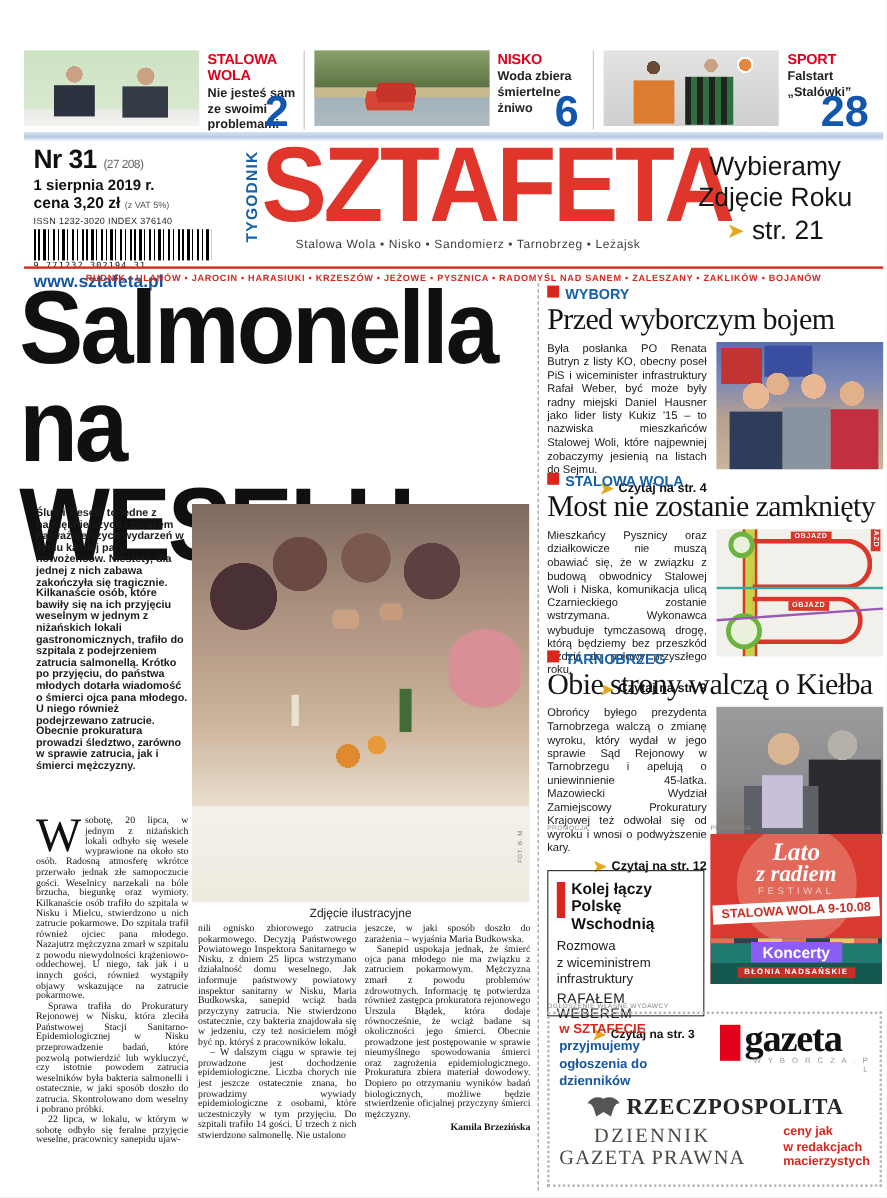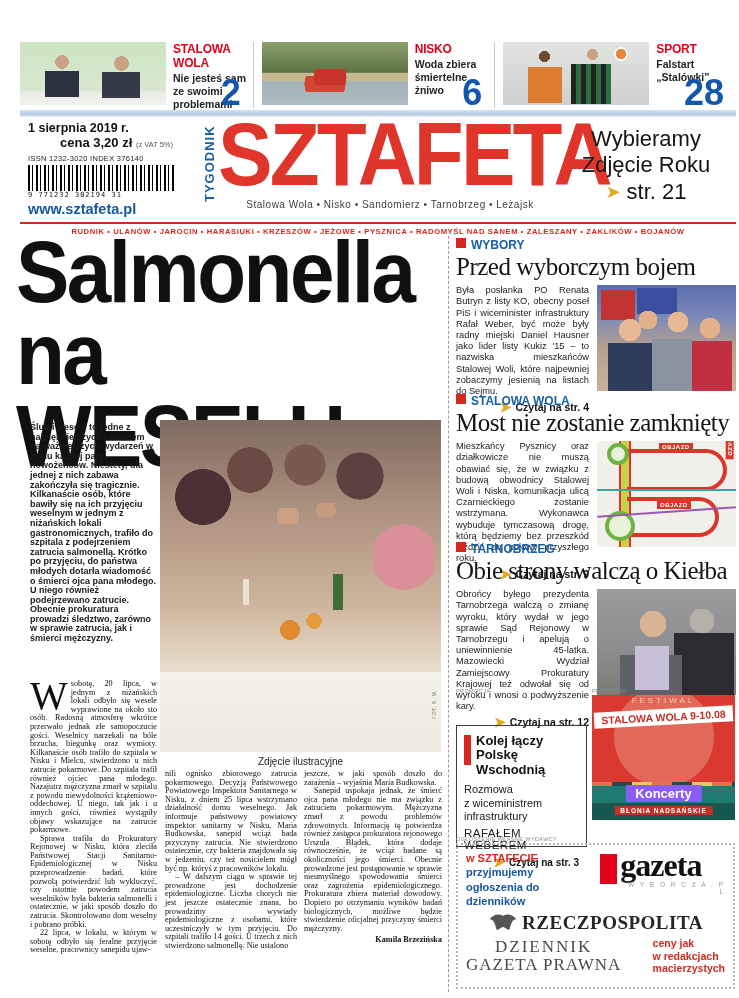--- a/index.html
+++ b/index.html
@@ -18,21 +18,21 @@
   .t-lines{font-size:10.5px;font-weight:bold;color:#222;line-height:1.25;margin-top:2px;}
   .t-page{position:absolute;right:12px;bottom:-6px;font-size:36px;font-weight:bold;color:#1257ad;}
   #bluebar{left:20px;top:110px;width:716px;height:7px;
     background:linear-gradient(180deg,#d7e2f2 0%,#b7c9e4 60%,#e9eef7 100%);}
 
   
   #mh-info{left:28px;top:120px;width:180px;}
   .mh-issue{font-size:22px;font-weight:bold;letter-spacing:-0.5px;}
   .mh-issue small{font-size:10px;font-weight:normal;color:#666;}
   .mh-date{font-size:12.5px;font-weight:bold;margin-top:1px;}
-  .mh-price{font-size:13px;font-weight:bold;margin-left:32px;}
+  .mh-price{font-size:13px;font-weight:bold;}
   .mh-price small{font-size:7.5px;font-weight:normal;color:#555;}
   .mh-issn{font-size:7.5px;color:#222;margin-top:4px;letter-spacing:0.3px;}
   #barcode{width:148px;height:26px;margin-top:2px;
     background:repeating-linear-gradient(90deg,#000 0 2px,#fff 2px 4px,#000 4px 5px,#fff 5px 8px);}
   .mh-barnum{font-family:"DejaVu Sans Mono",monospace;font-size:7px;letter-spacing:1px;}
   .mh-www{font-size:14.5px;font-weight:bold;color:#1456a0;margin-top:2px;}
   #mh-tygodnik{left:202px;top:122px;height:80px;writing-mode:vertical-rl;transform:rotate(180deg);
     font-size:13px;font-weight:bold;color:#1560a8;letter-spacing:1px;}
   #mh-logo{left:218px;top:110px;font-size:86px;font-weight:bold;color:#e0352b;
     letter-spacing:-3px;line-height:1;transform:scaleX(.95) scaleY(1.03);transform-origin:left top;}
@@ -228,20 +228,24 @@
         <div class="t-tag">SPORT</div>
         <div class="t-lines prewrap">Falstart
 „Stalówki”</div>
       </div>
       <div class="t-page">28</div>
     </div>
   </div>
   <div class="abs" id="bluebar"></div>
 
   <div class="abs" id="mh-info">
+    <div class="mh-issue">
+      <span>Nr 31</span>
+      <small>(27 208)</small>
+    </div>
     <div class="mh-date">1 sierpnia 2019 r.</div>
     <div class="mh-price">
       <span>cena 3,20 zł</span>
       <small>(z VAT 5%)</small>
     </div>
     <div class="mh-issn">ISSN 1232-3020   INDEX 376140</div>
     <div id="barcode"></div>
     <div class="mh-barnum">
       <span>9 771232 302194</span>
       <span>31</span>
@@ -367,20 +371,24 @@
 infrastruktury</div>
     <div class="kolej-name">RAFAŁEM WEBEREM</div>
     <div class="read-more">
       <span class="arrow">➤</span>
       <span>Czytaj na str. 3</span>
     </div>
   </div>
 
   <div class="abs" id="lato">
     <div class="lato-circle"></div>
+    <div class="lato-script">
+      <div>Lato</div>
+      <div class="l2">z radiem</div>
+    </div>
     <div class="lato-fest">FESTIWAL</div>
     <div class="lato-banner">STALOWA WOLA 9-10.08</div>
     <div class="lato-bottom"></div>
     <div class="lato-stripe"></div>
     <div class="lato-koncerty">Koncerty</div>
     <div class="lato-venue">BŁONIA NADSAŃSKIE</div>
   </div>
 
   <div class="abs tiny-label" id="ogl">OGŁOSZENIE WŁASNE WYDAWCY</div>
 

